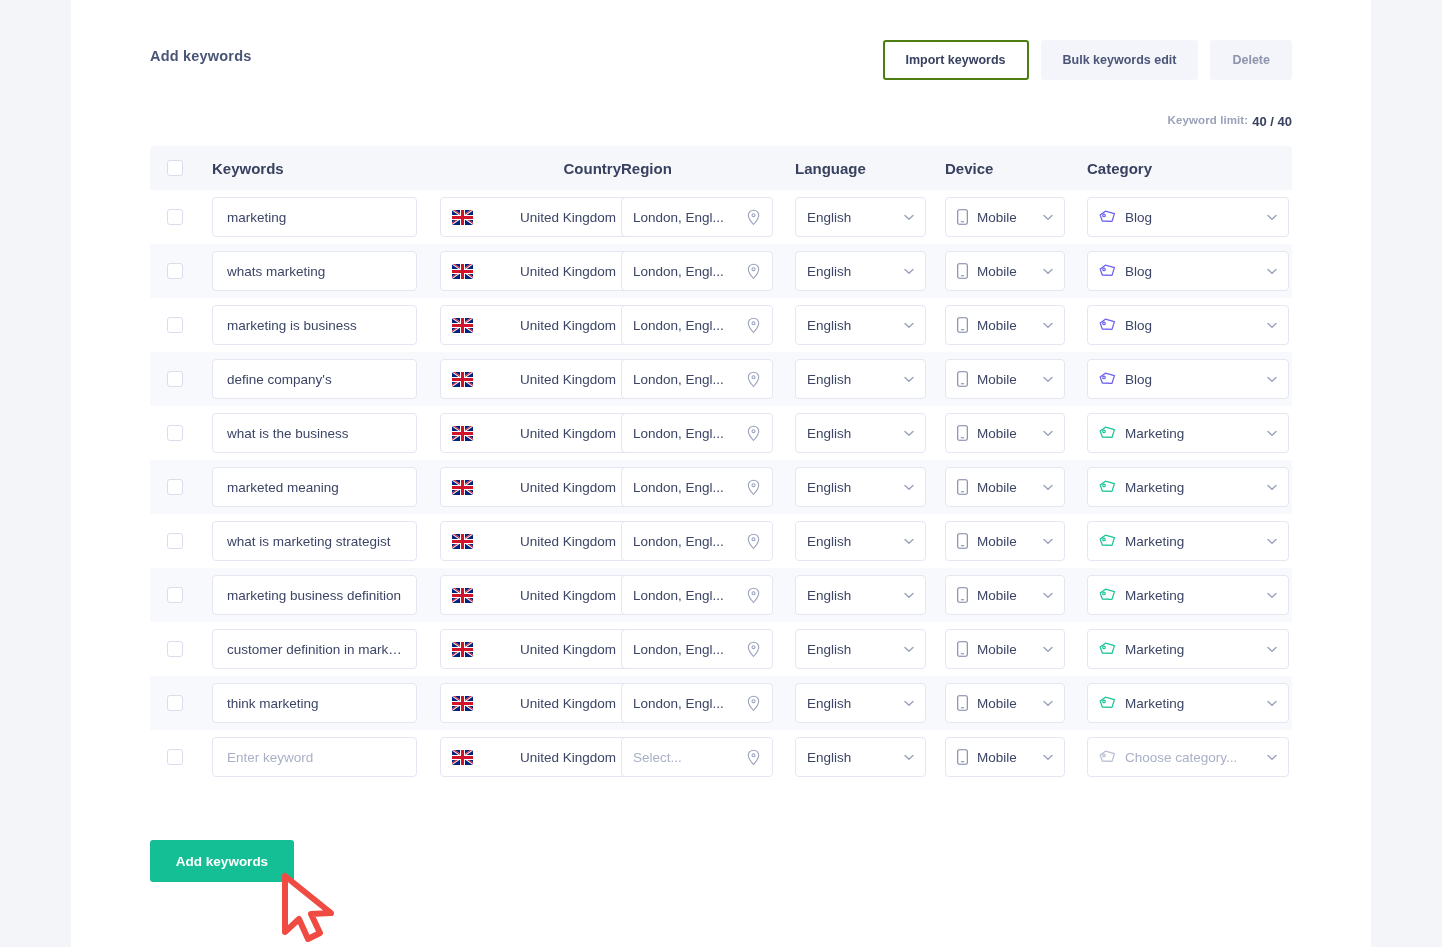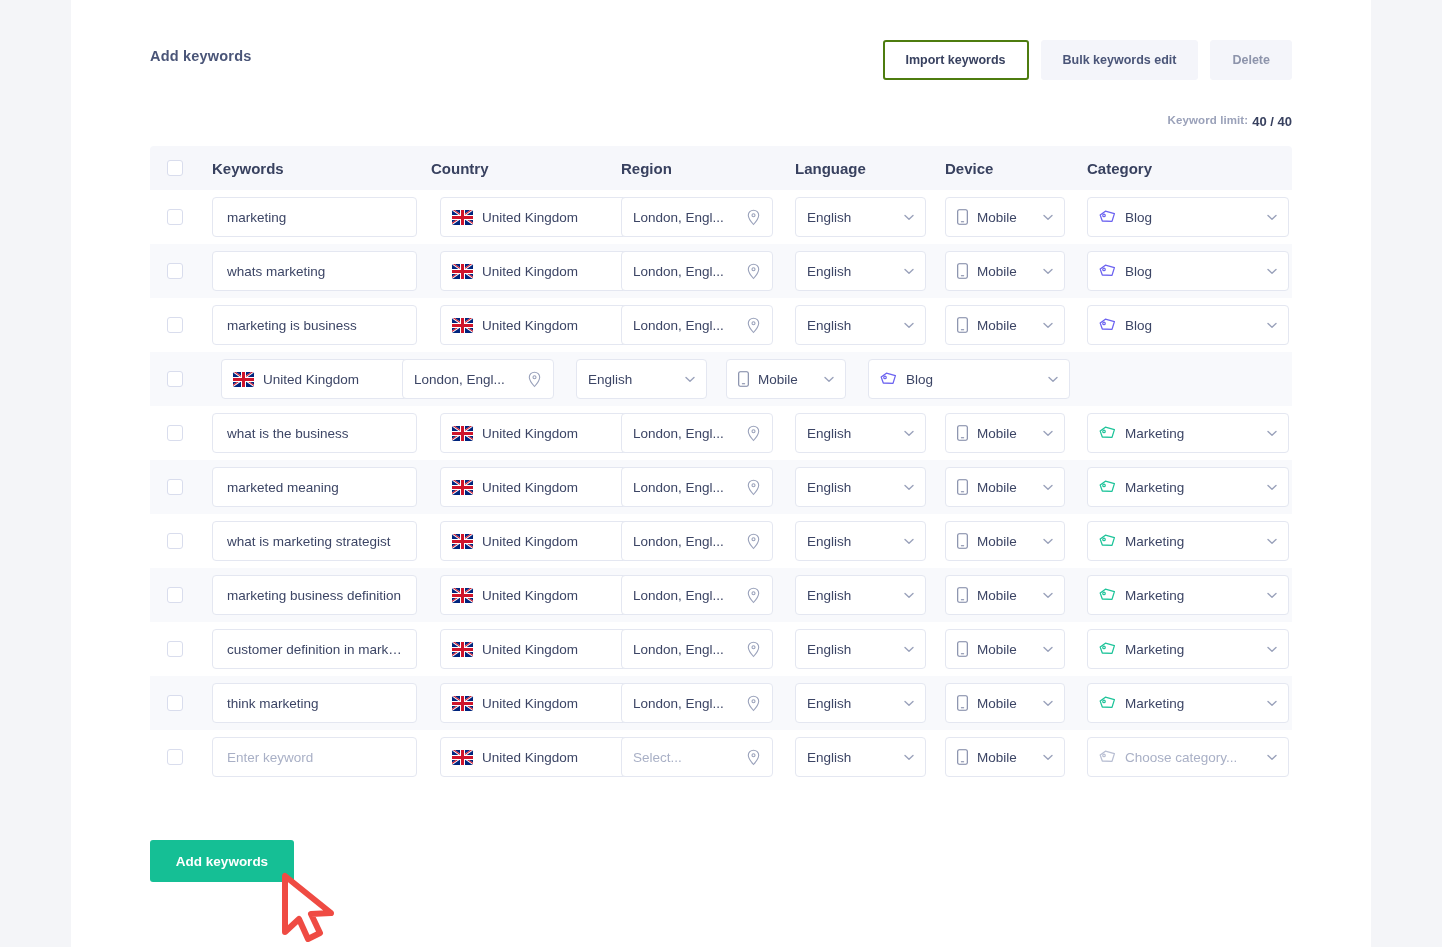--- a/index.html
+++ b/index.html
@@ -100,21 +100,21 @@
   .row.head {
     background: #f6f7fb;
     height: 44px;
     border-radius: 4px 4px 0 0;
   }
   .row.alt { background: #f8f9fc; }
   .row.plain { background: #ffffff; }
 
   .cell-check { width: 45px; flex: 0 0 45px; display: flex; align-items: center; }
   .cell-kw    { width: 219px; flex: 0 0 219px; }
-  .cell-country { width: 190px; flex: 0 0 190px; }
+  .cell-country { width: 190px; flex: 0 0 190px; text-align: right; }
   .cell-region  { width: 174px; flex: 0 0 174px; }
   .cell-lang    { width: 150px; flex: 0 0 150px; }
   .cell-device  { width: 142px; flex: 0 0 142px; }
   .cell-cat     { width: 202px; flex: 0 0 202px; }
 
   .th {
     font-size: 15px;
     font-weight: bold;
     color: #38415f;
   }
@@ -490,20 +490,25 @@
                       <path d="M1 1.5 L5 5.2 L9 1.5" fill="none" stroke="currentColor" stroke-width="1.4" stroke-linecap="round" stroke-linejoin="round"></path>
                     </svg>
                   </span>
                 </div>
               </div>
             </div>
             <div class="row alt">
               <div class="cell-check">
                 <div class="checkbox"></div>
               </div>
+              <div class="cell-kw">
+                <div class="ctl w-kw input">
+                  <span class="txt">define company's</span>
+                </div>
+              </div>
               <div class="cell-country">
                 <div class="ctl w-country">
                   <span class="lead">
                     <span class="flag">
                       <i class="d1"></i>
                       <i class="d2"></i>
                       <i class="d3"></i>
                       <i class="d4"></i>
                       <i class="hv"></i>
                       <i class="vv"></i>

